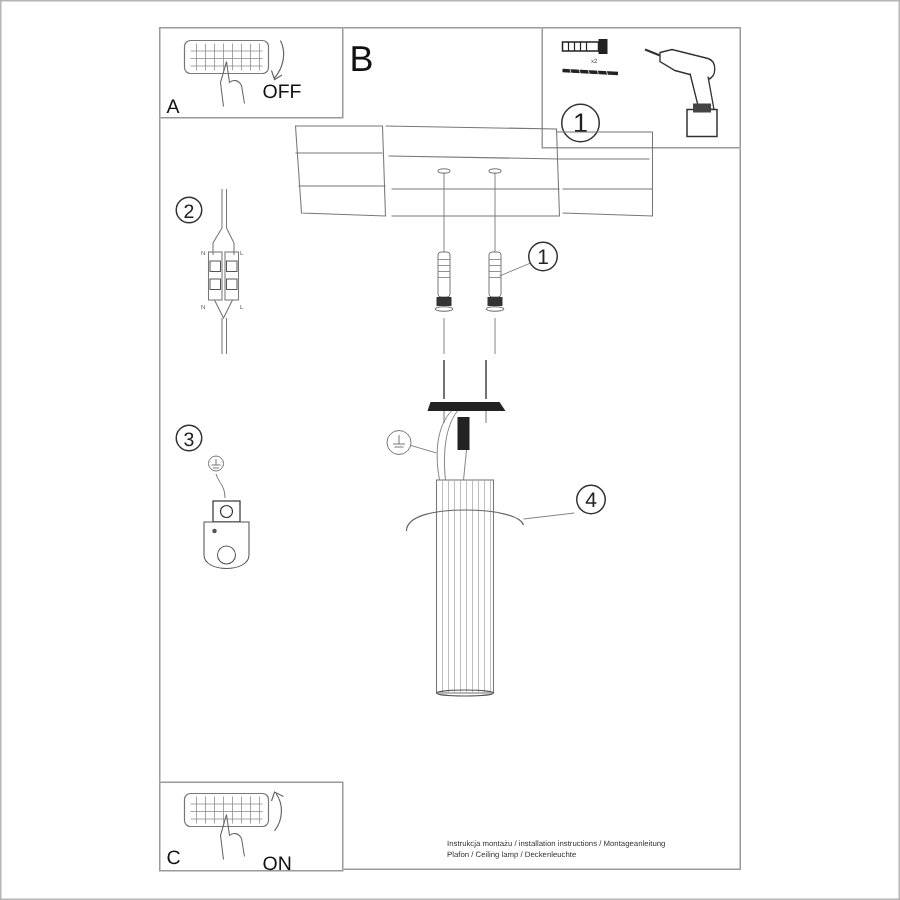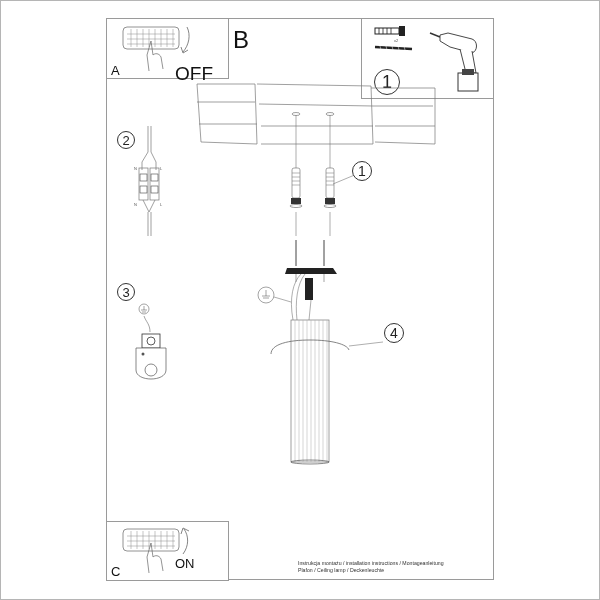--- a/index.html
+++ b/index.html
@@ -33,21 +33,21 @@
         <line x1="40" y1="4" x2="40" y2="22"></line>
       <line x1="46" y1="4" x2="46" y2="22"></line>
         <line x1="52" y1="4" x2="52" y2="22"></line>
     </g>
     <path d="M30 16 L32 30 C34 28 38 28 40 32 L42 44 M28 46 L26 30 L30 16" fill="none" stroke="#666" stroke-width="0.7"></path>
   </svg>
   <svg style="left:72px;top:6px;" width="14" height="30" viewBox="0 0 14 30">
     <path d="M8 2 C12 10 10 20 4 27 M2 22 L4 28 L9 25" fill="none" stroke="#666" stroke-width="0.8"></path>
   </svg>
   <span class="lbl" style="left:4px;top:44px;font-size:13px;">A</span>
-  <span class="lbl" style="left:68px;top:44px;font-size:19px;">OFF</span>
+  <span class="lbl" style="left:68px;top:34px;font-size:13px;">OFF</span>
 </div>
 
 <span class="lbl" style="left:233px;top:26px;font-size:24px;">B</span>
 
 <div class="box" style="left:361px;top:18px;width:133px;height:81px;">
   <svg style="left:12px;top:6px;" width="34" height="12" viewBox="0 0 34 12">
     <rect x="1" y="3" width="24" height="6" fill="none" stroke="#222" stroke-width="1"></rect>
     <g stroke="#222" stroke-width="0.8">
         <line x1="5" y1="3" x2="5" y2="9"></line>
         <line x1="9" y1="3" x2="9" y2="9"></line>
@@ -227,19 +227,19 @@
         <line x1="40" y1="4" x2="40" y2="22"></line>
       <line x1="46" y1="4" x2="46" y2="22"></line>
         <line x1="52" y1="4" x2="52" y2="22"></line>
     </g>
     <path d="M30 16 L32 30 C34 28 38 28 40 32 L42 44 M28 46 L26 30 L30 16" fill="none" stroke="#666" stroke-width="0.7"></path>
   </svg>
   <svg style="left:72px;top:4px;" width="14" height="30" viewBox="0 0 14 30">
     <path d="M4 28 C10 20 10 10 5 3 M2 8 L4 2 L10 5" fill="none" stroke="#666" stroke-width="0.8"></path>
   </svg>
   <span class="lbl" style="left:4px;top:42px;font-size:13px;">C</span>
-  <span class="lbl" style="left:68px;top:34px;font-size:13px;">ON</span>
+  <span class="lbl" style="left:68px;top:46px;font-size:13px;">ON</span>
 </div>
 
 <div class="caption">
   <div>Instrukcja montażu / installation instructions / Montageanleitung</div>
   <div>Plafon / Ceiling lamp / Deckenleuchte</div>
 </div>
 
 </body></html>

